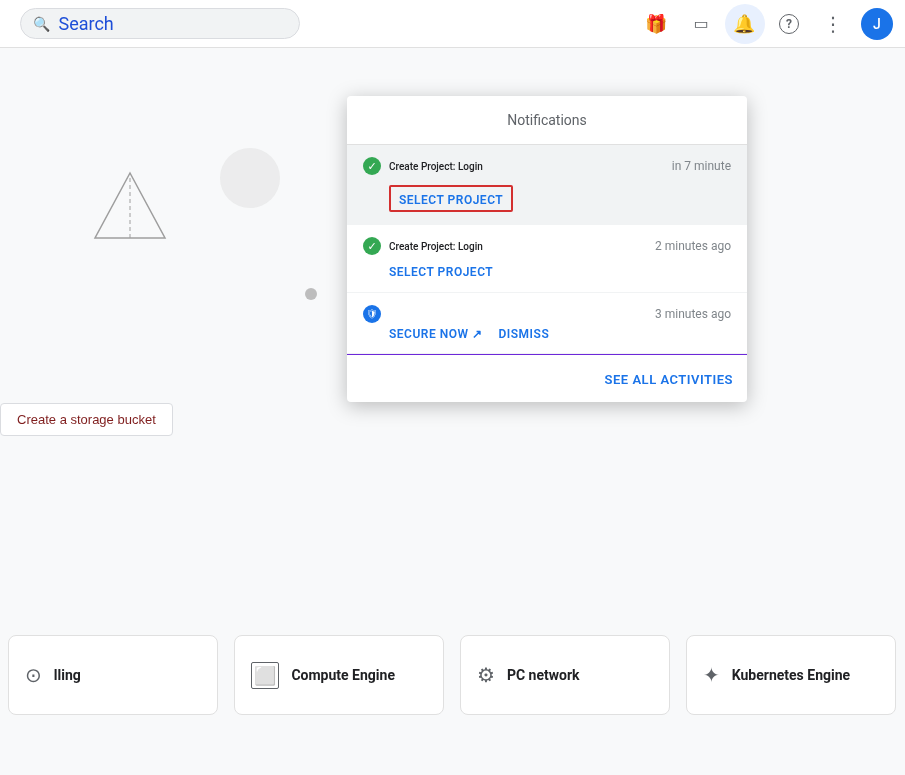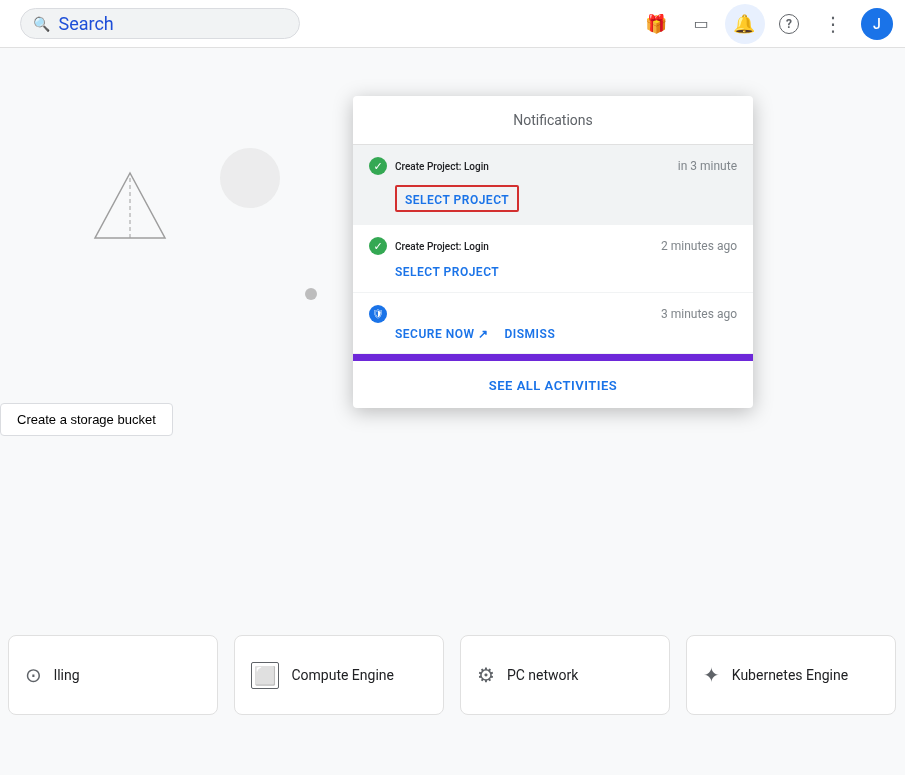--- a/index.html
+++ b/index.html
@@ -121,21 +121,21 @@
     
     .create-bucket-btn {
       position: absolute;
       left: 0;
       top: 355px;
       background: #fff;
       border: 1px solid #dadce0;
       border-radius: 4px;
       padding: 8px 16px;
       font-size: 13px;
-      color: #000000;
+      color: #7f1d1d;
       font-weight: 500;
       cursor: pointer;
     }
 
     
     .cards-area {
       position: absolute;
       bottom: 60px;
       left: 0;
       display: flex;
@@ -155,28 +155,28 @@
       gap: 12px;
       cursor: pointer;
     }
     .card-icon {
       font-size: 20px;
       color: #5f6368;
     }
     .card-label {
       font-size: 14px;
       color: #202124;
-      font-weight: 400;
+      font-weight: 700;
     }
 
     
     .notif-panel {
       position: absolute;
       top: 48px;
-      right: 152px;
+      right: 158px;
       width: 400px;
       background: #fff;
       border-radius: 4px;
       box-shadow: 0 4px 20px rgba(0,0,0,0.25);
       z-index: 100;
       overflow: hidden;
     }
     .notif-header {
       text-align: center;
       padding: 16px;
@@ -271,23 +271,23 @@
     }
 
     .notif-actions-row {
       display: flex;
       gap: 16px;
       margin-left: 26px;
       margin-top: 1px;
     }
 
     .notif-footer {
-      text-align: center;
+      text-align: right;
       padding: 14px;
-      border-top: 7px solid #6d28d9;
+      border-top: 1px solid #6d28d9;
     }
     .notif-footer-link {
       font-size: 13px;
       color: #1a73e8;
       font-weight: 600;
       text-decoration: none;
       cursor: pointer;
       letter-spacing: 0.5px;
       text-transform: uppercase;
     }
@@ -359,21 +359,21 @@
     <div class="notif-header">
       <span>Notifications</span>
     </div>
 
     <div class="notif-item highlighted">
       <div class="notif-item-header">
         <div class="notif-item-title-row">
           <div class="notif-check-icon">✓</div>
           <span class="notif-title">Create Project: Login</span>
         </div>
-        <span class="notif-time">in 3 minute</span>
+        <span class="notif-time">in 7 minute</span>
       </div>
       <div class="select-project-box">
         <a class="notif-link">SELECT PROJECT</a>
       </div>
     </div>
 
     <div class="notif-item">
       <div class="notif-item-header">
         <div class="notif-item-title-row">
           <div class="notif-check-icon">✓</div>

